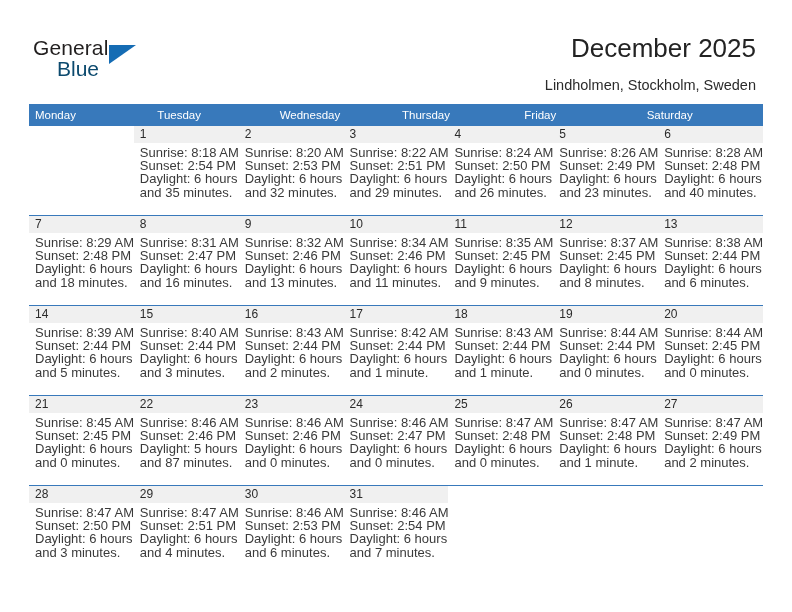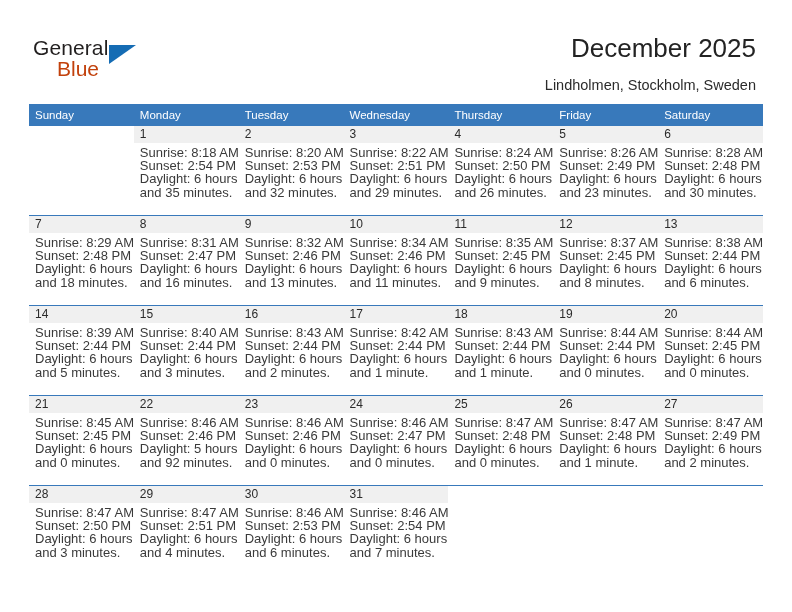--- a/index.html
+++ b/index.html
@@ -46,21 +46,21 @@
     letter-spacing: 0.1px;
     color: #221f1f;
     line-height: 24px;
     white-space: nowrap;
   }
   .logo-blue {
     position: absolute;
     left: 24px;
     top: 21px;
     font-size: 21px;
-    color: #c2410c;
+    color: #0c4a6e;
     line-height: 24px;
     white-space: nowrap;
   }
   .logo-triangle {
     position: absolute;
     left: 76px;
     top: 9px;
     width: 0;
     height: 0;
     border-left: 27px solid #156cb4;
@@ -164,21 +164,20 @@
       <span class="logo-triangle"></span>
       <span class="logo-blue">Blue</span>
     </div>
 
     <div class="title">December 2025</div>
     <div class="subtitle">Lindholmen, Stockholm, Sweden</div>
   </div>
 
   <div class="calendar">
     <div class="weekday-row" id="weekday-row">
-        <div class="weekday-cell">Sunday</div>
         <div class="weekday-cell">Monday</div>
         <div class="weekday-cell">Tuesday</div>
         <div class="weekday-cell">Wednesday</div>
         <div class="weekday-cell">Thursday</div>
         <div class="weekday-cell">Friday</div>
         <div class="weekday-cell">Saturday</div>
       </div>
     <div id="weeks-container">
         <div class="week-row first">
           <div class="day-cell blank">
@@ -228,21 +227,21 @@
               <div>Daylight: 6 hours</div>
               <div>and 23 minutes.</div>
             </div>
           </div>
           <div class="day-cell">
             <div class="day-number">6</div>
             <div class="day-body">
               <div>Sunrise: 8:28 AM</div>
               <div>Sunset: 2:48 PM</div>
               <div>Daylight: 6 hours</div>
-              <div>and 30 minutes.</div>
+              <div>and 40 minutes.</div>
             </div>
           </div>
         </div>
         <div class="week-row">
           <div class="day-cell">
             <div class="day-number">7</div>
             <div class="day-body">
               <div>Sunrise: 8:29 AM</div>
               <div>Sunset: 2:48 PM</div>
               <div>Daylight: 6 hours</div>
@@ -378,21 +377,21 @@
               <div>Daylight: 6 hours</div>
               <div>and 0 minutes.</div>
             </div>
           </div>
           <div class="day-cell">
             <div class="day-number">22</div>
             <div class="day-body">
               <div>Sunrise: 8:46 AM</div>
               <div>Sunset: 2:46 PM</div>
               <div>Daylight: 5 hours</div>
-              <div>and 92 minutes.</div>
+              <div>and 87 minutes.</div>
             </div>
           </div>
           <div class="day-cell">
             <div class="day-number">23</div>
             <div class="day-body">
               <div>Sunrise: 8:46 AM</div>
               <div>Sunset: 2:46 PM</div>
               <div>Daylight: 6 hours</div>
               <div>and 0 minutes.</div>
             </div>

